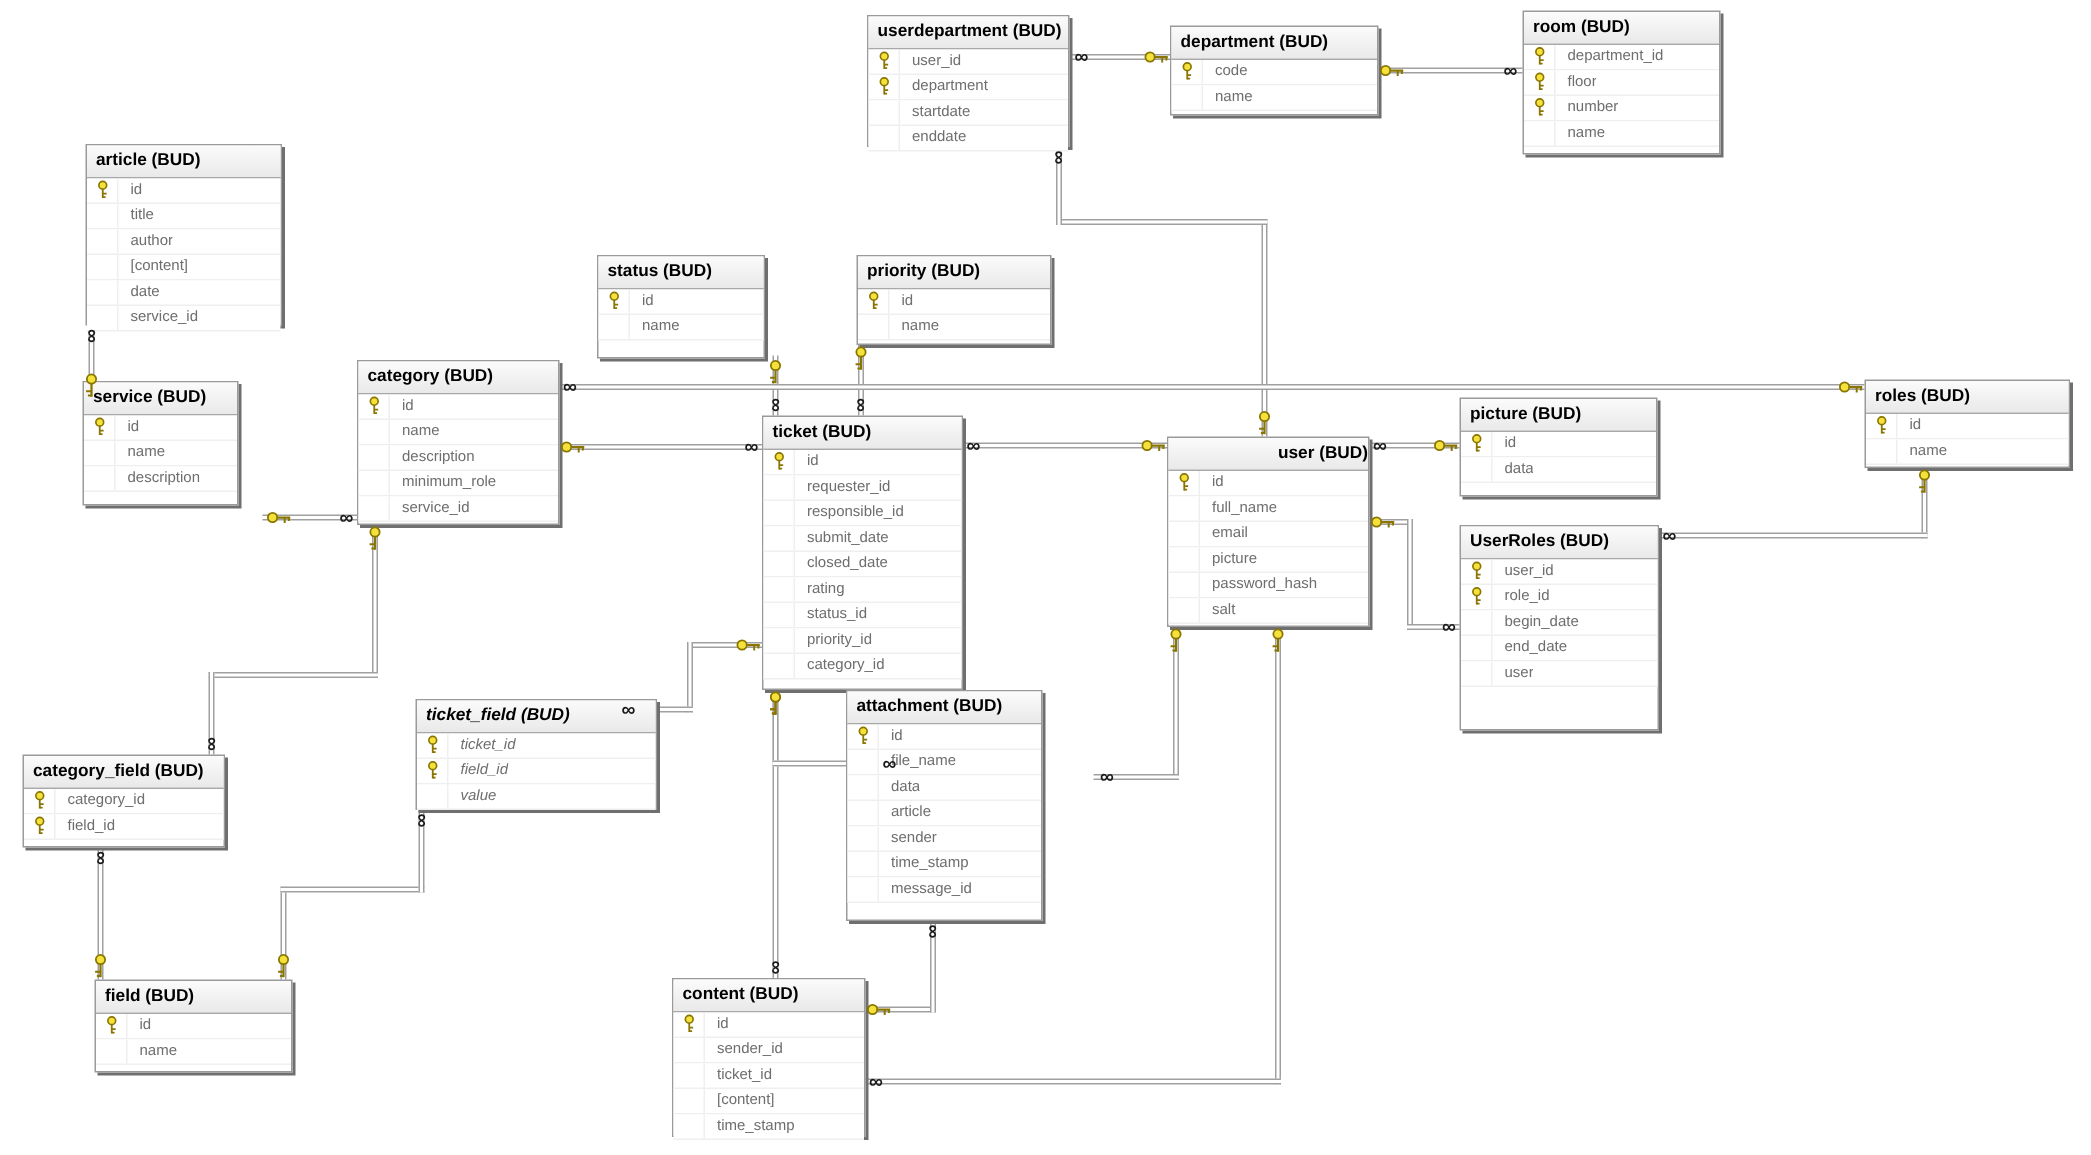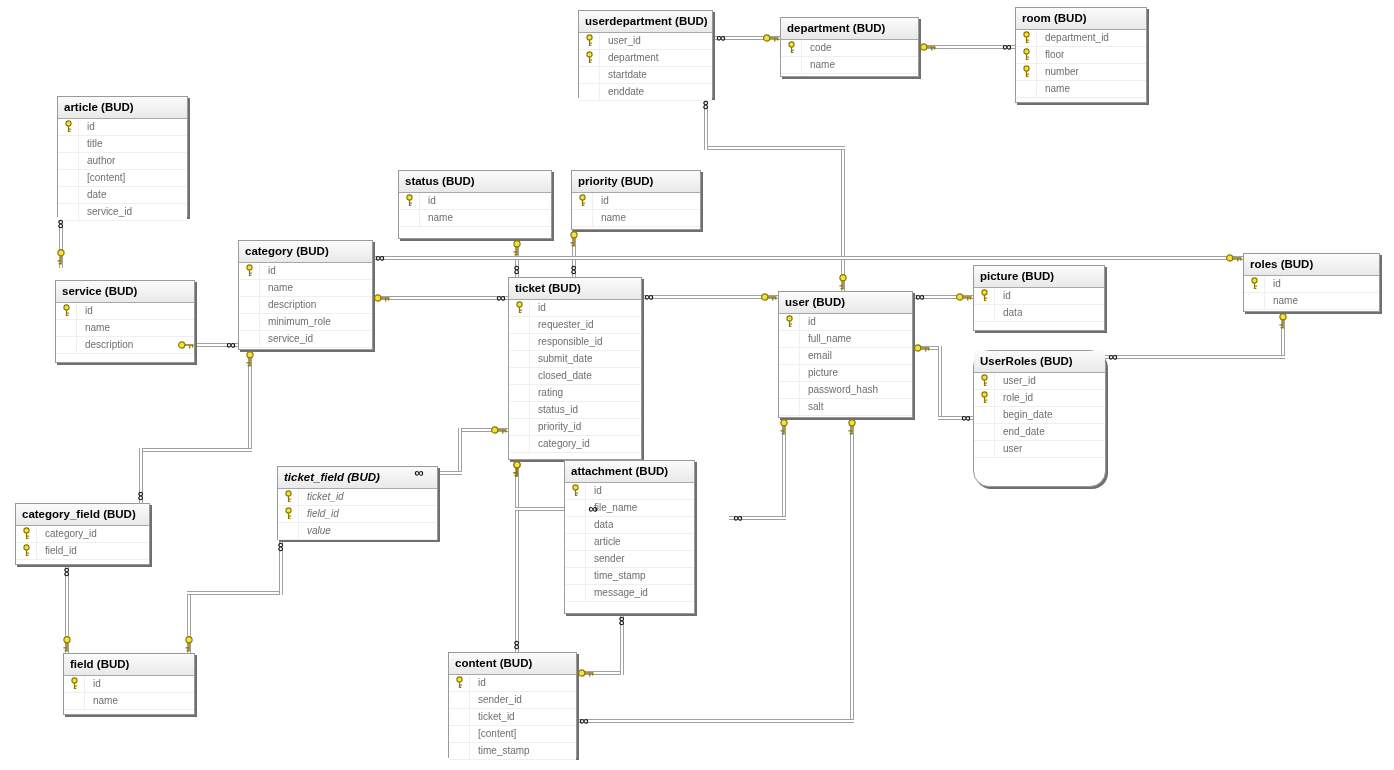--- a/index.html
+++ b/index.html
@@ -467,21 +467,21 @@
         <div class="row">
           <div class="keycell"></div>
           <div class="fname">date</div>
         </div>
         <div class="row">
           <div class="keycell"></div>
           <div class="fname">service_id</div>
         </div>
       </div>
     </div>
-    <div class="tbl" style="left: 398px; top: 170px; width: 154px; height: 69px;">
+    <div class="tbl" style="left: 398px; top: 170px; width: 112px; height: 69px;">
       <div class="tbl-title">status (BUD)</div>
       <div class="tbl-body">
         <div class="row">
           <div class="keycell"><svg width="9" height="13" viewBox="0 0 9 13">
               <circle cx="4.5" cy="3.5" r="2.6" fill="#f5e13b" stroke="#8a7500" stroke-width="1.1"></circle>
               <line x1="4.5" y1="6.2" x2="4.5" y2="12" stroke="#8a7500" stroke-width="1.2"></line>
               <line x1="4.5" y1="9.1" x2="7.1" y2="9.1" stroke="#8a7500" stroke-width="1.1"></line>
               <line x1="4.5" y1="11.4" x2="6.4" y2="11.4" stroke="#8a7500" stroke-width="1.1"></line>
             </svg></div>
           <div class="fname">id</div>
@@ -503,21 +503,21 @@
               <line x1="4.5" y1="11.4" x2="6.4" y2="11.4" stroke="#8a7500" stroke-width="1.1"></line>
             </svg></div>
           <div class="fname">id</div>
         </div>
         <div class="row">
           <div class="keycell"></div>
           <div class="fname">name</div>
         </div>
       </div>
     </div>
-    <div class="tbl" style="left: 55px; top: 280px; width: 140px; height: 83px;">
+    <div class="tbl" style="left: 55px; top: 254px; width: 104px; height: 83px;">
       <div class="tbl-title">service (BUD)</div>
       <div class="tbl-body">
         <div class="row">
           <div class="keycell"><svg width="9" height="13" viewBox="0 0 9 13">
               <circle cx="4.5" cy="3.5" r="2.6" fill="#f5e13b" stroke="#8a7500" stroke-width="1.1"></circle>
               <line x1="4.5" y1="6.2" x2="4.5" y2="12" stroke="#8a7500" stroke-width="1.2"></line>
               <line x1="4.5" y1="9.1" x2="7.1" y2="9.1" stroke="#8a7500" stroke-width="1.1"></line>
               <line x1="4.5" y1="11.4" x2="6.4" y2="11.4" stroke="#8a7500" stroke-width="1.1"></line>
             </svg></div>
           <div class="fname">id</div>
@@ -601,21 +601,21 @@
         <div class="row">
           <div class="keycell"></div>
           <div class="fname">priority_id</div>
         </div>
         <div class="row">
           <div class="keycell"></div>
           <div class="fname">category_id</div>
         </div>
       </div>
     </div>
-    <div class="tbl" style="left: 778px; top: 291px; width: 135px; height: 127px;">
+    <div class="tbl" style="left: 778px; top: 291px; width: 135px; height: 127px; text-align: right;">
       <div class="tbl-title">user (BUD)</div>
       <div class="tbl-body">
         <div class="row">
           <div class="keycell"><svg width="9" height="13" viewBox="0 0 9 13">
               <circle cx="4.5" cy="3.5" r="2.6" fill="#f5e13b" stroke="#8a7500" stroke-width="1.1"></circle>
               <line x1="4.5" y1="6.2" x2="4.5" y2="12" stroke="#8a7500" stroke-width="1.2"></line>
               <line x1="4.5" y1="9.1" x2="7.1" y2="9.1" stroke="#8a7500" stroke-width="1.1"></line>
               <line x1="4.5" y1="11.4" x2="6.4" y2="11.4" stroke="#8a7500" stroke-width="1.1"></line>
             </svg></div>
           <div class="fname">id</div>
@@ -671,21 +671,21 @@
               <line x1="4.5" y1="11.4" x2="6.4" y2="11.4" stroke="#8a7500" stroke-width="1.1"></line>
             </svg></div>
           <div class="fname">id</div>
         </div>
         <div class="row">
           <div class="keycell"></div>
           <div class="fname">name</div>
         </div>
       </div>
     </div>
-    <div class="tbl" style="left: 973px; top: 350px; width: 133px; height: 137px; border-radius: 16px;">
+    <div class="tbl" style="left: 973px; top: 350px; width: 133px; height: 137px;">
       <div class="tbl-title">UserRoles (BUD)</div>
       <div class="tbl-body">
         <div class="row">
           <div class="keycell"><svg width="9" height="13" viewBox="0 0 9 13">
               <circle cx="4.5" cy="3.5" r="2.6" fill="#f5e13b" stroke="#8a7500" stroke-width="1.1"></circle>
               <line x1="4.5" y1="6.2" x2="4.5" y2="12" stroke="#8a7500" stroke-width="1.2"></line>
               <line x1="4.5" y1="9.1" x2="7.1" y2="9.1" stroke="#8a7500" stroke-width="1.1"></line>
               <line x1="4.5" y1="11.4" x2="6.4" y2="11.4" stroke="#8a7500" stroke-width="1.1"></line>
             </svg></div>
           <div class="fname">user_id</div>

